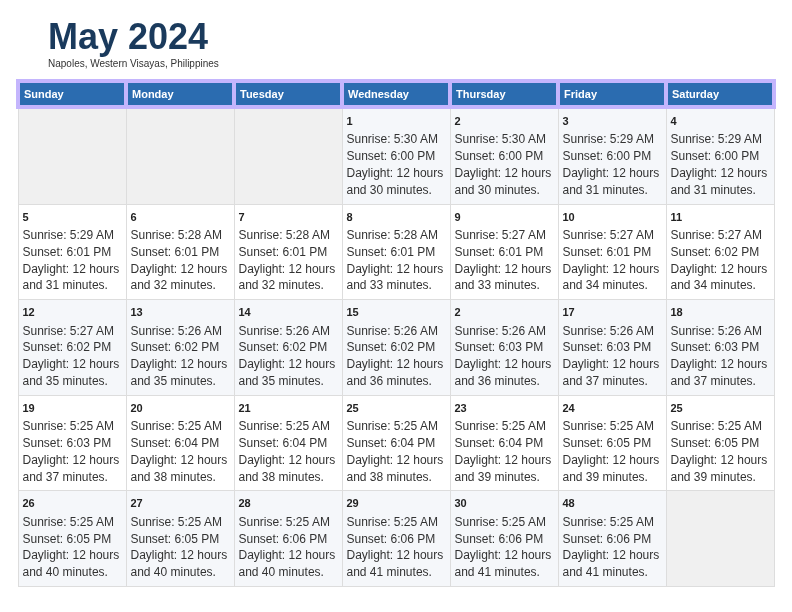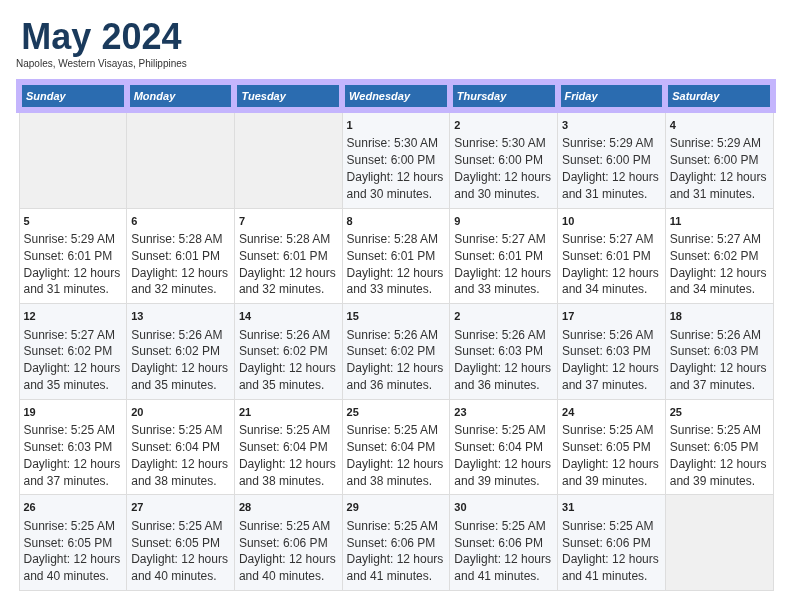--- a/index.html
+++ b/index.html
@@ -25,21 +25,22 @@
       font-size: 13px;
       font-weight: bold;
       color: #1a3a5c;
       line-height: 1.2;
     }
     .logo-icon {
       width: 28px;
       height: 28px;
     }
     .title-block {
-      text-align: center;
+      text-align: left;
+      margin-left: 32px;
     }
     .month-title {
       font-size: 36px;
       font-weight: bold;
       color: #1a3a5c;
     }
     .location-title {
       font-size: 10px;
       color: #333;
     }
@@ -47,22 +48,21 @@
       width: 100%;
       border-collapse: collapse;
       font-size: 10.5px;
     }
     thead tr th {
       background-color: #2b6cb0;
       color: #fff;
       padding: 5px 4px;
       text-align: left;
       font-size: 11px;
-      border: 6px solid #c4b5fd;
-      font-style: italic;
+      border: 4px solid #c4b5fd;
     }
     tbody tr {
       border-bottom: 1px solid #ccc;
     }
     tbody tr:nth-child(odd) {
       background-color: #f5f7fa;
     }
     tbody tr:nth-child(even) {
       background-color: #ffffff;
     }
@@ -329,21 +329,21 @@
 and 41 minutes.</div>
         </td>
         <td>
           <span class="day-num">30</span>
           <div class="day-info" style="white-space: pre-line;">Sunrise: 5:25 AM
 Sunset: 6:06 PM
 Daylight: 12 hours
 and 41 minutes.</div>
         </td>
         <td>
-          <span class="day-num">31</span>
+          <span class="day-num">48</span>
           <div class="day-info" style="white-space: pre-line;">Sunrise: 5:25 AM
 Sunset: 6:06 PM
 Daylight: 12 hours
 and 41 minutes.</div>
         </td>
         <td class="empty-cell"></td>
       </tr>
     </tbody>
 </table>
 

